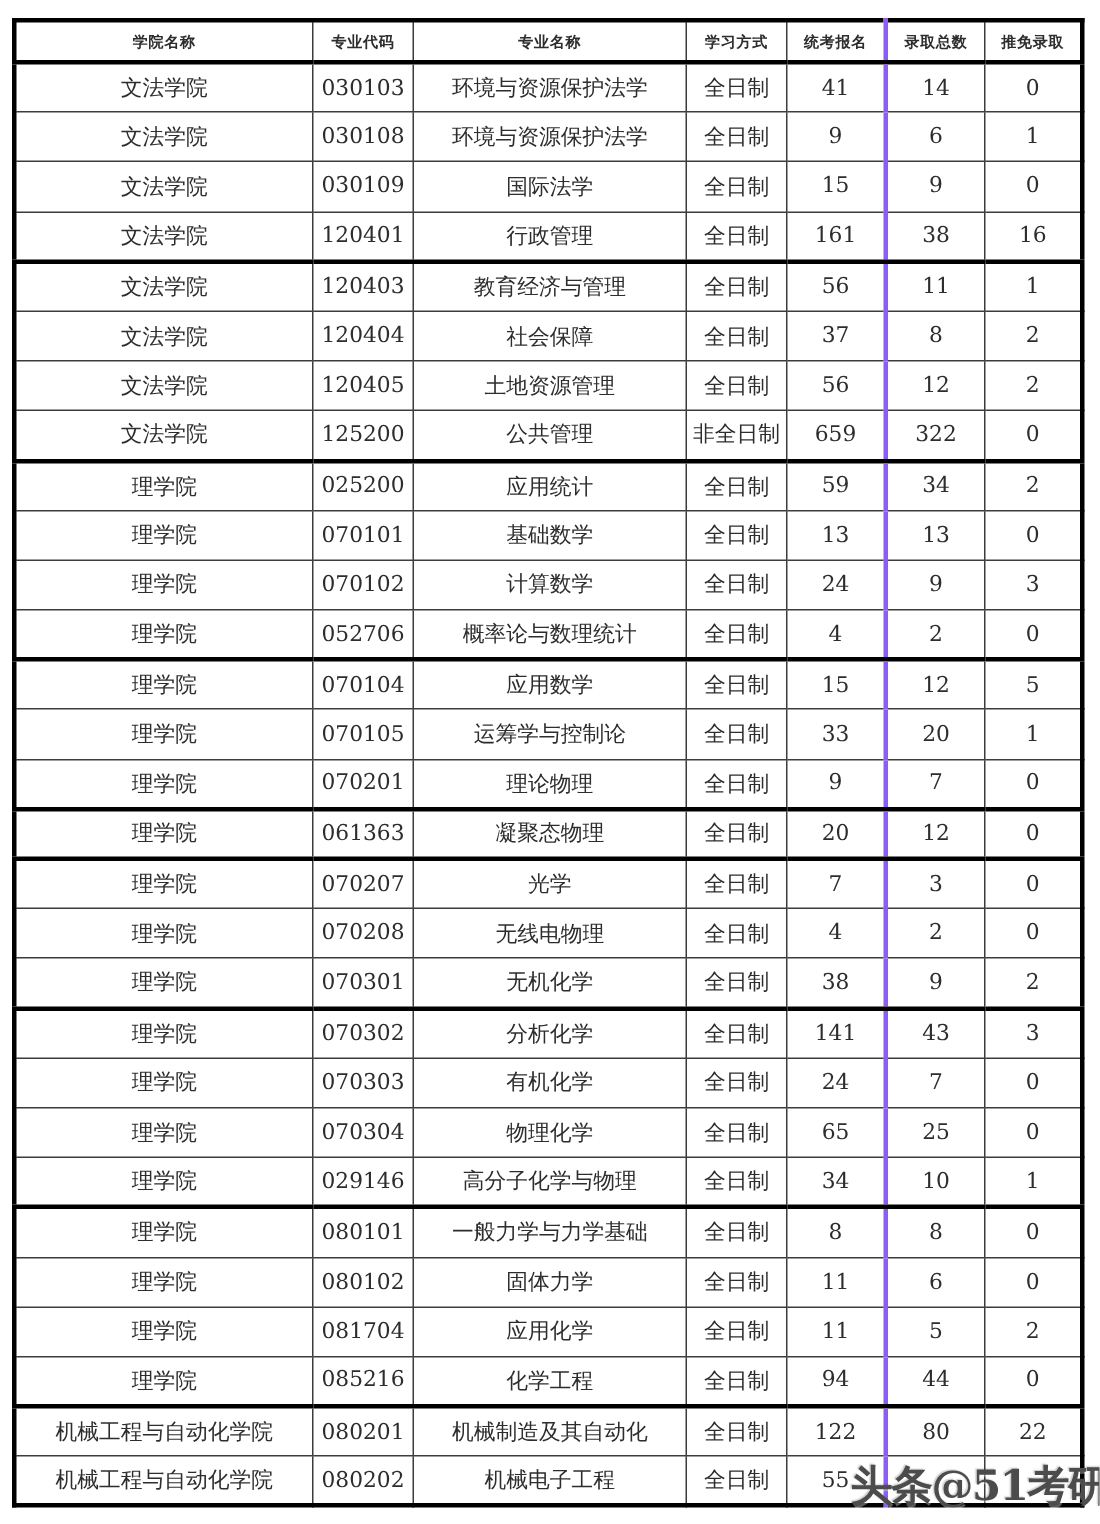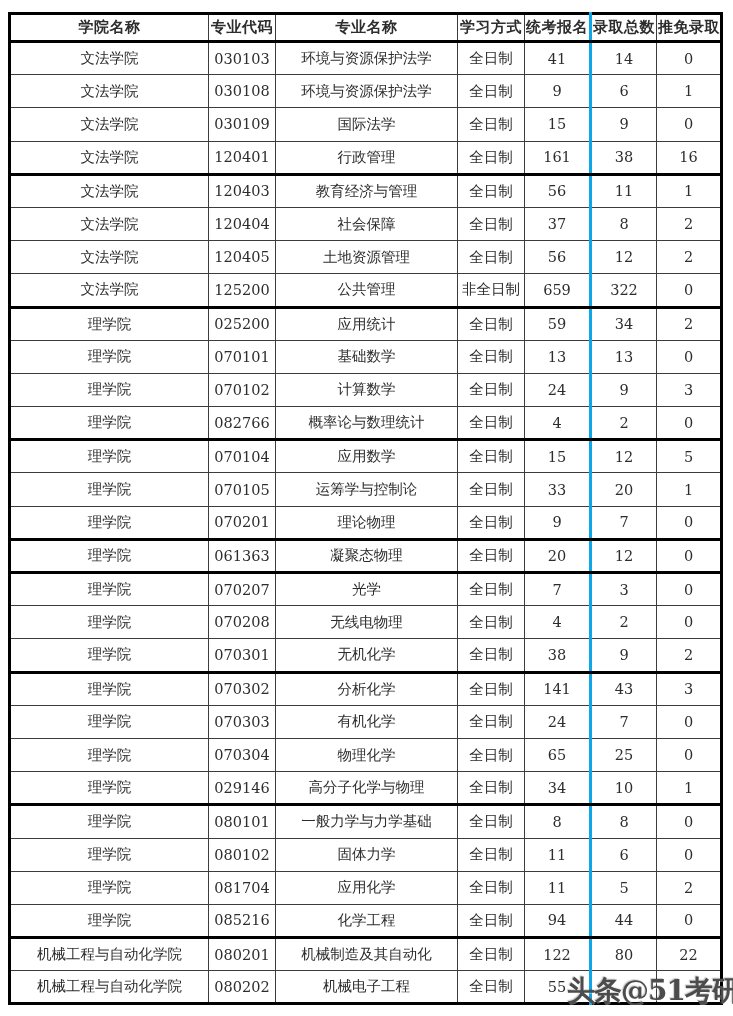--- a/index.html
+++ b/index.html
@@ -33,32 +33,32 @@
   th, td {
     border: 1px solid #3c3c3c;
     text-align: center;
     vertical-align: middle;
     padding: 0 1px;
     overflow: hidden;
     white-space: nowrap;
   }
   thead th {
     height: 28px;
-    font-size: 15px;
+    font-size: 10px;
     font-weight: bold;
     border-bottom: 3px solid #000000;
     letter-spacing: 0.5px;
   }
   tbody td {
     height: 33.2px;
     font-size: 14.5px;
   }
   
   th:nth-child(6), td:nth-child(6) {
-    border-left: 3px solid #0ea5e9;
+    border-left: 3px solid #8b5cf6;
   }
   
   tr.thick-bottom th, tr.thick-bottom td {
     border-bottom: 3px solid #000000;
   }
   .watermark {
     position: absolute;
     left: 567px;
     top: 972px;
     font-size: 28px;
@@ -191,21 +191,21 @@
             <td>理学院</td>
             <td>070102</td>
             <td>计算数学</td>
             <td>全日制</td>
             <td>24</td>
             <td>9</td>
             <td>3</td>
           </tr>
           <tr class="thick-bottom">
             <td>理学院</td>
-            <td>082766</td>
+            <td>052706</td>
             <td>概率论与数理统计</td>
             <td>全日制</td>
             <td>4</td>
             <td>2</td>
             <td>0</td>
           </tr>
           <tr>
             <td>理学院</td>
             <td>070104</td>
             <td>应用数学</td>

